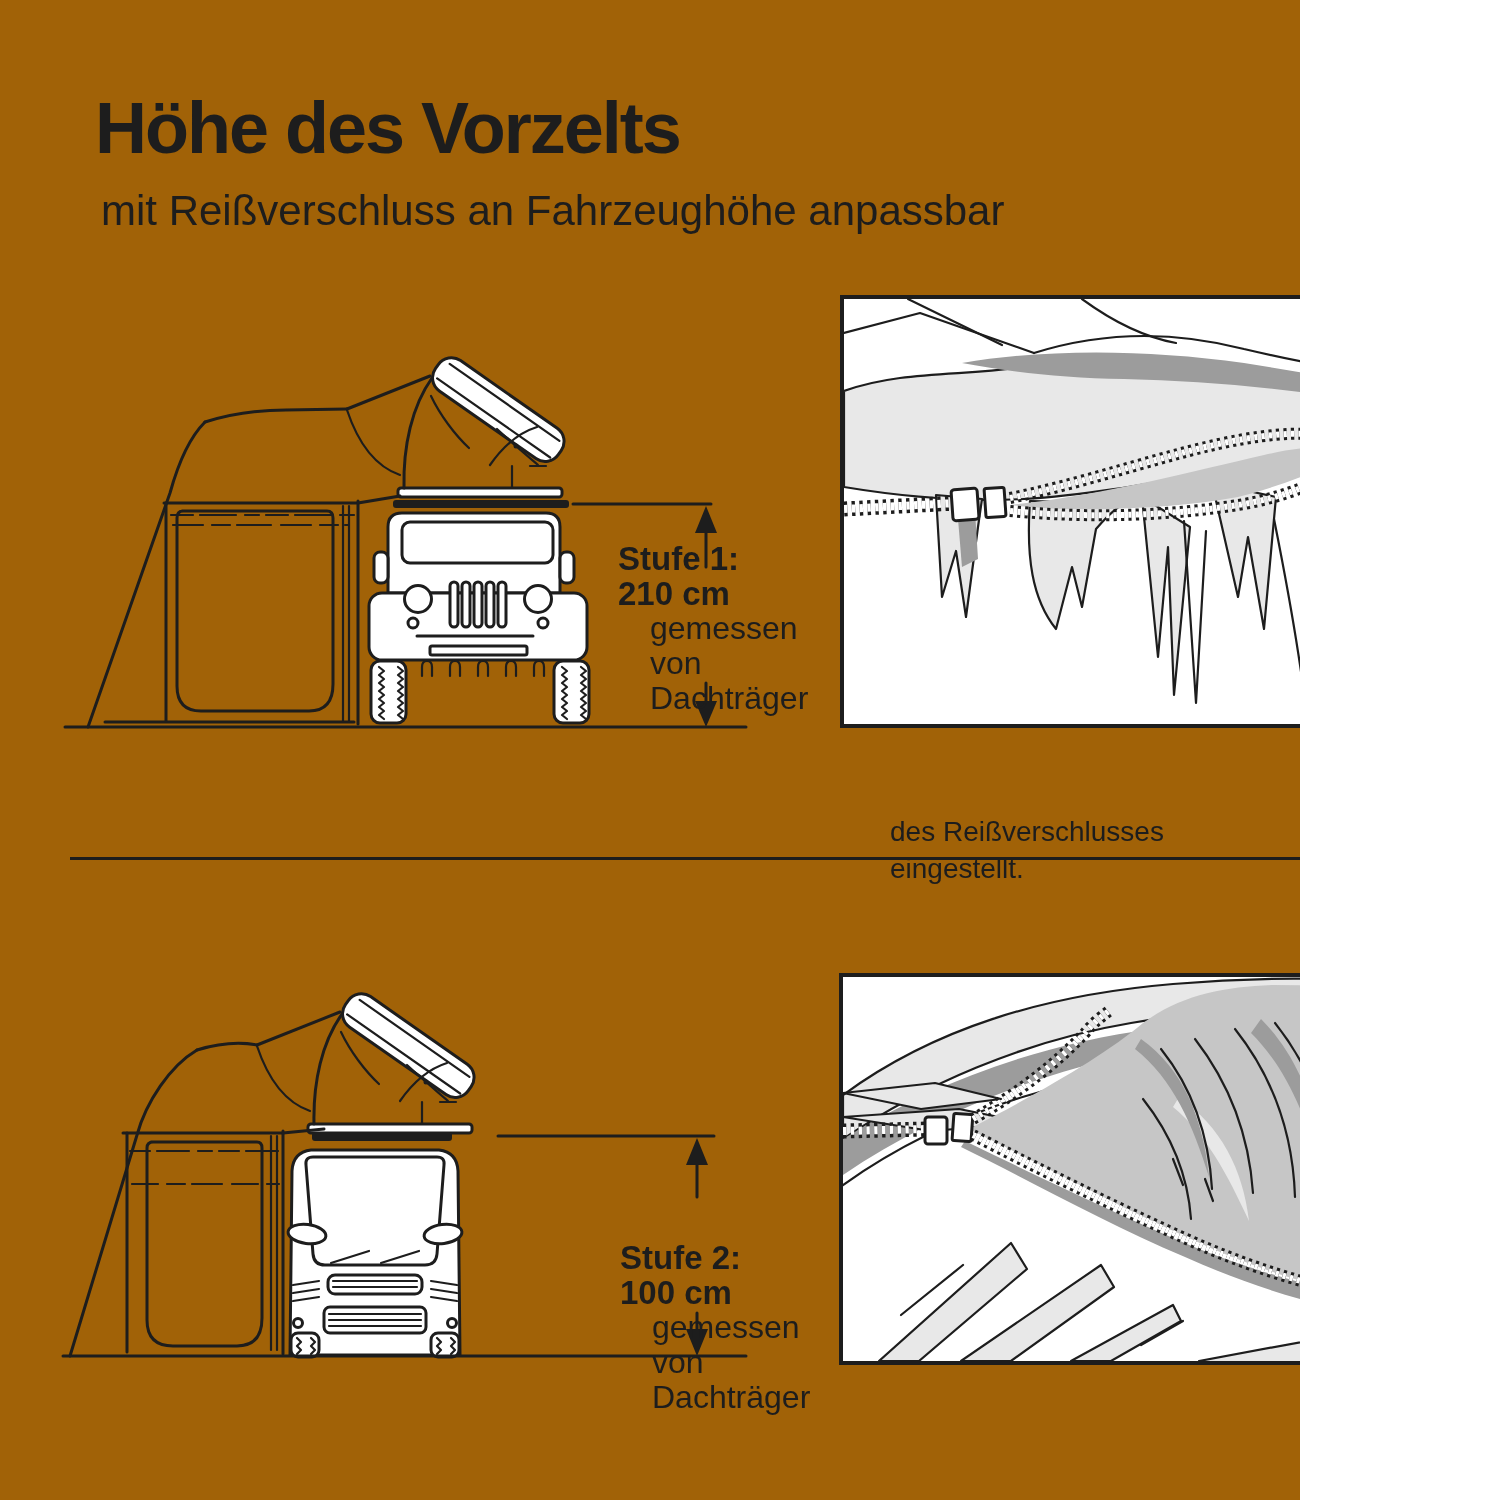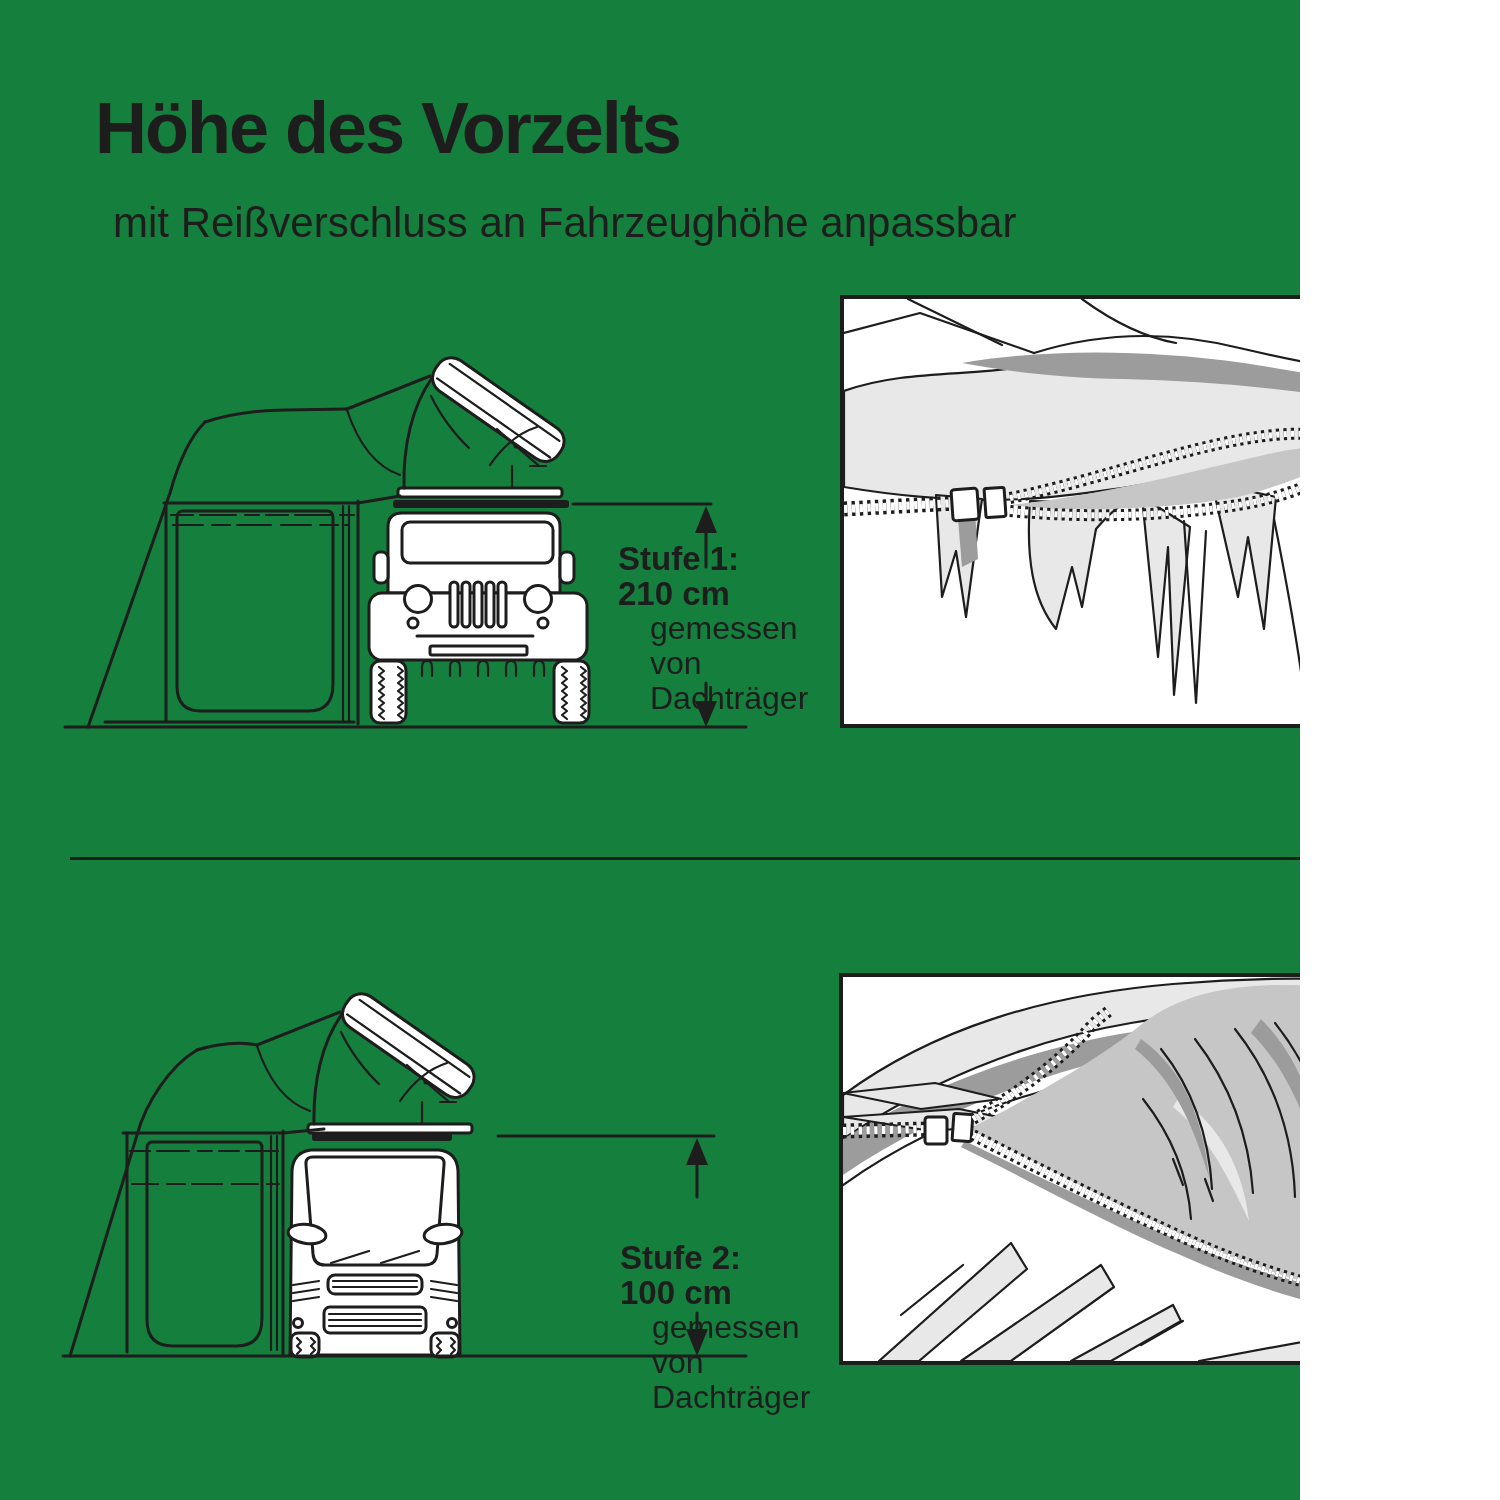--- a/index.html
+++ b/index.html
@@ -3,25 +3,25 @@
 <meta charset="utf-8">
 <style>
   :root{
     --ink:#1d1d1d;
     --fabric-light:#e8e8e8;
     --fabric-mid:#c6c6c6;
     --fabric-dark:#9c9c9c;
   }
   html,body{margin:0;padding:0;background:#fff;}
   .page{
-    position:relative;width:1300px;height:1500px;background:#15803d;overflow:hidden;
+    position:relative;width:1300px;height:1500px;background:#a16207;overflow:hidden;
     font-family:"Liberation Sans",sans-serif;color:var(--ink);
   }
   .title{position:absolute;left:95px;top:92px;margin:0;font-size:72px;font-weight:800;letter-spacing:-2px;line-height:1;}
-  .subtitle{position:absolute;left:97px;top:184px;margin:16px;font-size:42px;font-weight:400;line-height:1.1;}
+  .subtitle{position:absolute;left:97px;top:184px;margin:4px;font-size:42px;font-weight:400;line-height:1.1;}
   .drawing{position:absolute;}
   .drawing svg{display:block;width:100%;height:100%;}
   .panel{position:absolute;border:4px solid var(--ink);background:#fff;box-sizing:border-box;}
   .panel svg{display:block;width:100%;height:100%;}
   .measure{position:absolute;width:225px;display:flex;flex-direction:column;}
   .m-label,.m-value{font-weight:700;font-size:33px;line-height:35px;}
   .m-note{font-weight:400;font-size:32px;line-height:35px;max-width:215px;margin-left:32px;}
   .caption{position:absolute;left:890px;top:776px;margin:0;font-size:28px;line-height:37px;font-weight:400;}
   .divider{position:absolute;left:70px;top:857px;width:1420px;height:3px;background:var(--ink);}
 
@@ -167,20 +167,21 @@
   </div>
 
   <div class="measure" style="left:618px;top:541px">
     <span class="m-label">Stufe 1:</span>
     <span class="m-value">210 cm</span>
     <span class="m-note">gemessen von Dachträger</span>
   </div>
 
   <p class="caption">
     <br>
+    <span>des Reißverschlusses eingestellt.</span>
   </p>
 
   <div class="divider"></div>
 
   <div class="drawing" style="left:40px;top:960px;width:790px;height:405px">
     <svg viewBox="0 0 790 405">
       <g>
         <path class="s" d="M30 396 L97 175 C106 142 130 106 157 90"></path>
         <path class="s" d="M157 90 Q190 80 217 85"></path>
         <line class="s" x1="83" y1="173" x2="243" y2="173"></line>

